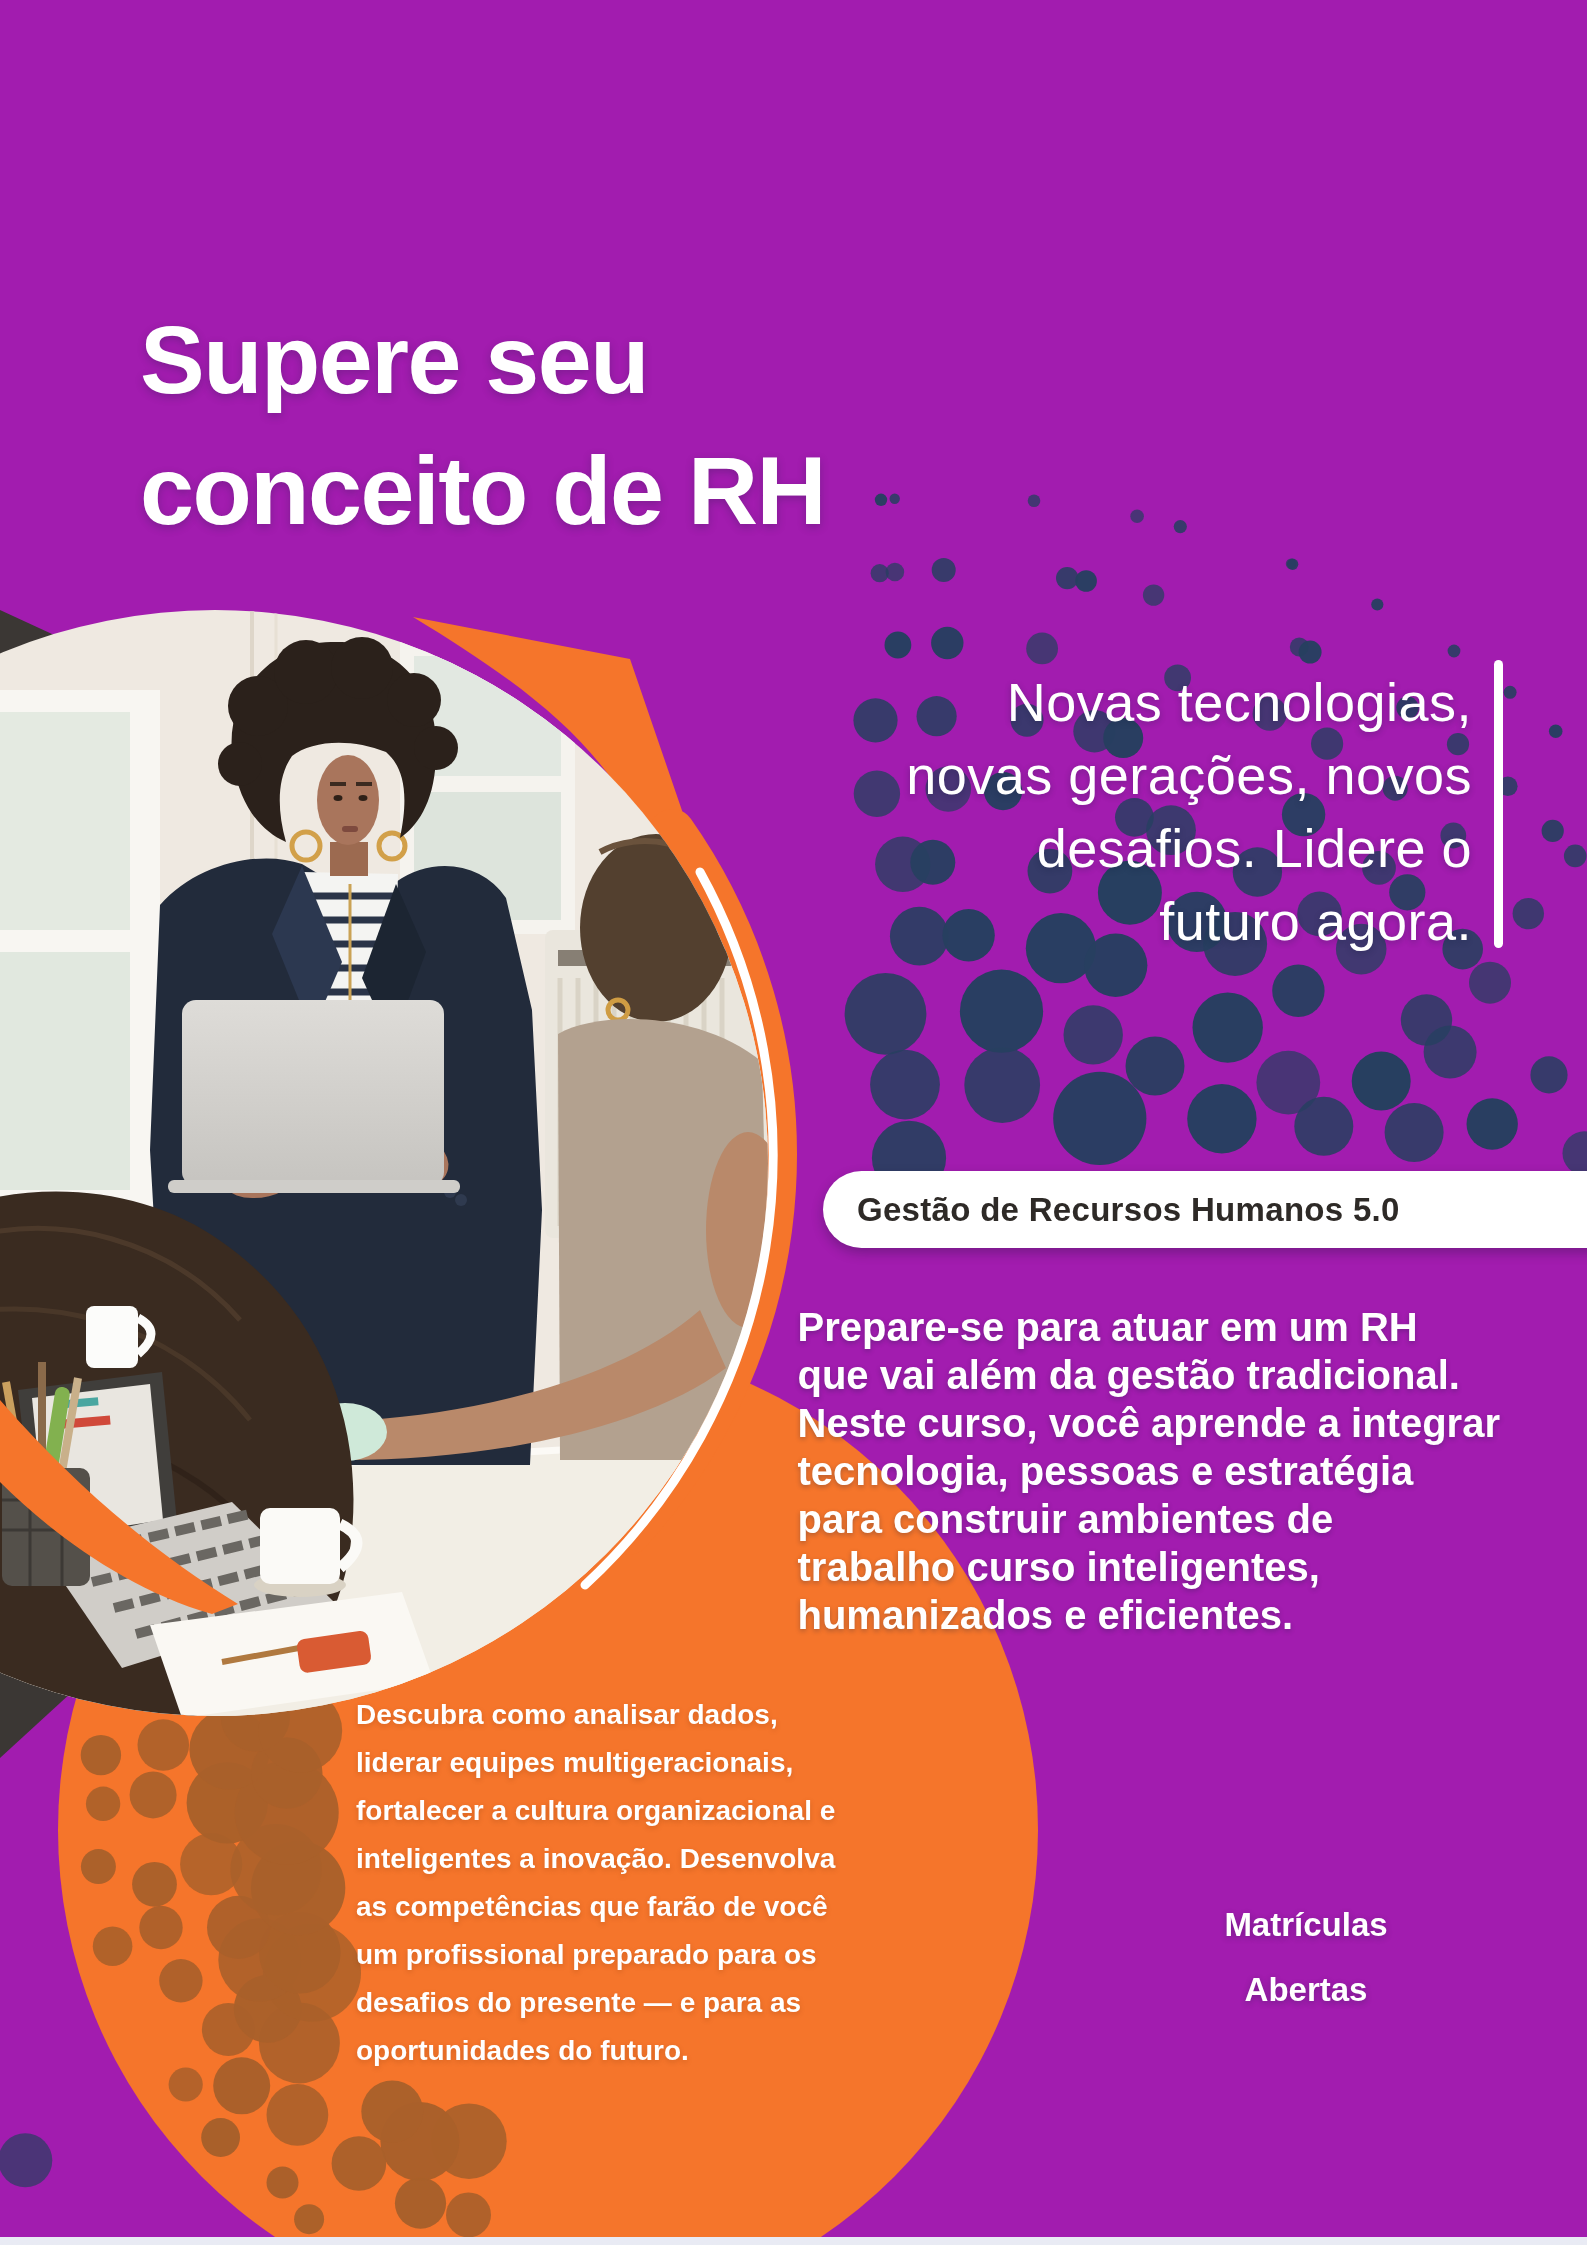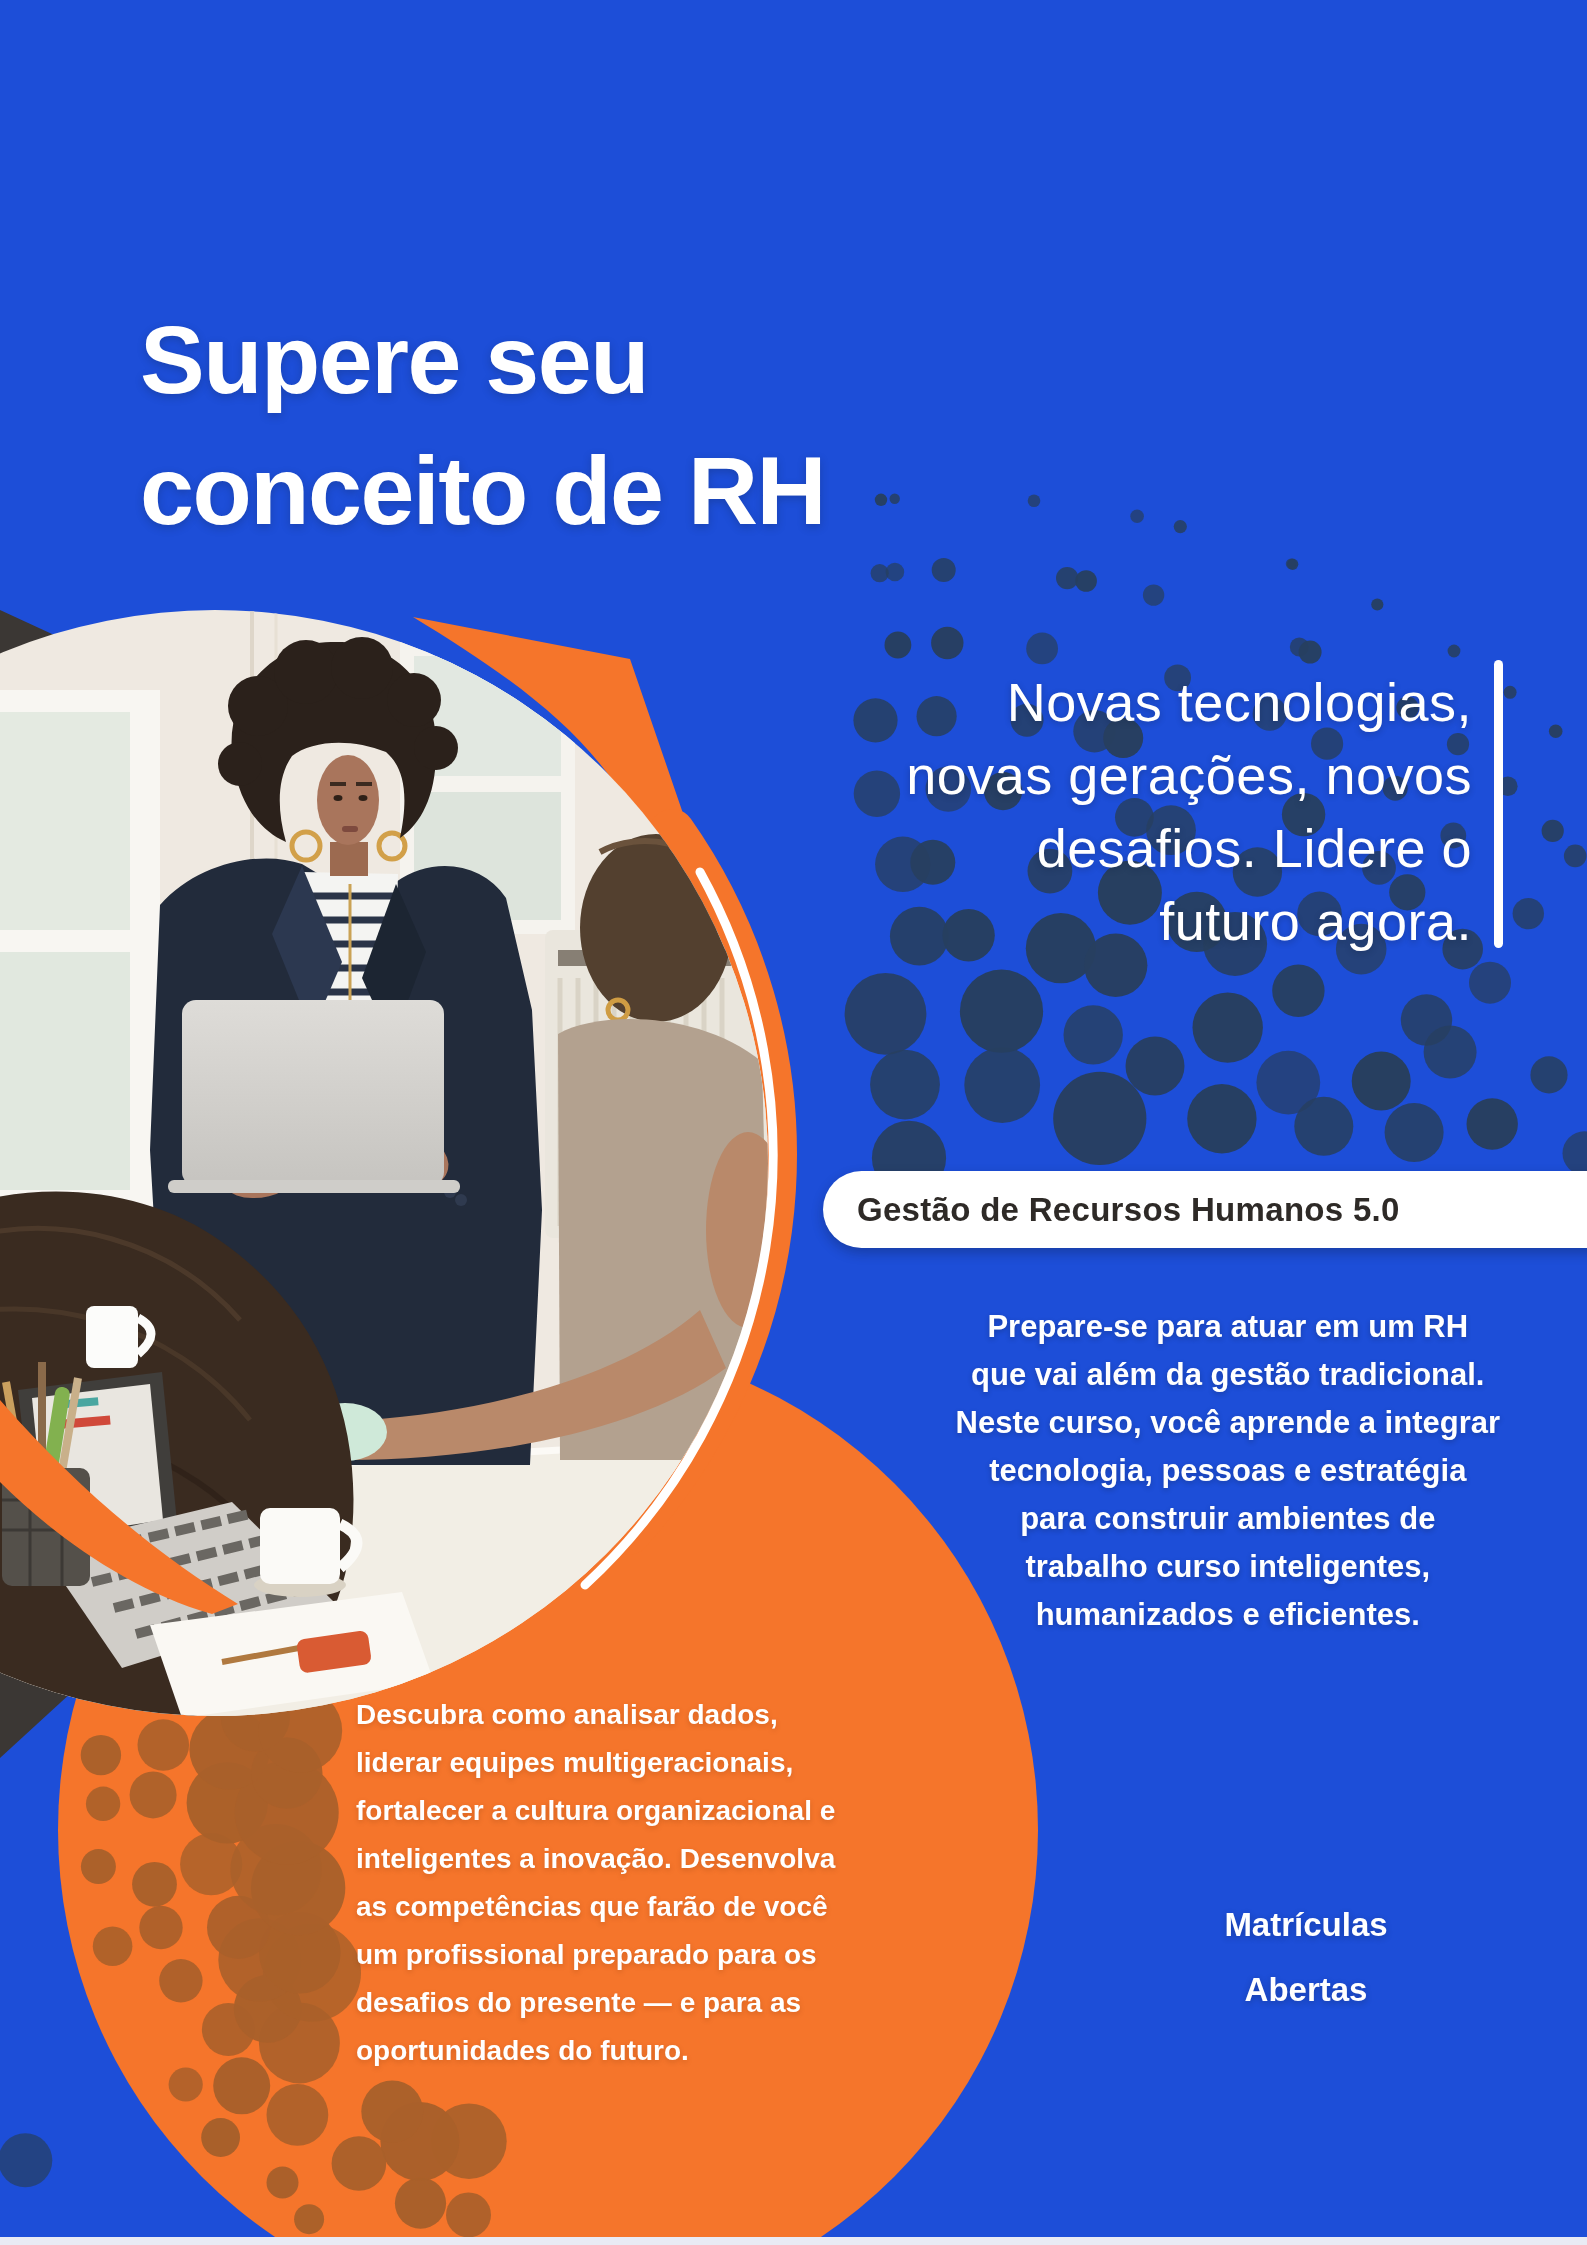--- a/index.html
+++ b/index.html
@@ -1,35 +1,35 @@
 <!DOCTYPE html>
 <html><head>
 <meta charset="utf-8">
 <style>
   html,body{margin:0;padding:0;background:#1d3350;}
-  .poster{position:relative;width:1587px;height:2245px;background:#1d4ed8;overflow:hidden;
+  .poster{position:relative;width:1587px;height:2245px;background:#a21caf;overflow:hidden;
           font-family:"Liberation Sans",sans-serif;color:#fff;}
   .abs{position:absolute;}
   svg{display:block;}
 
   .title{left:140px;top:294px;font-size:97px;line-height:131px;font-weight:700;
          letter-spacing:-1.5px;text-shadow:0 3px 8px rgba(15,30,55,.25);}
   .title span{display:block;}
 
   .quote{right:115px;top:666px;text-align:right;font-size:54px;font-weight:400;
          line-height:73px;letter-spacing:.5px;text-shadow:0 2px 6px rgba(15,30,55,.30);}
   .quote span{display:block;}
   .quote-bar{left:1494px;top:660px;width:9px;height:288px;background:#ffffff;border-radius:5px;}
 
   .badge{left:823px;top:1171px;width:790px;height:77px;background:#ffffff;
          border-radius:39px 0 0 39px;box-shadow:0 5px 12px rgba(10,20,40,.28);}
   .badge-label{display:block;padding-left:34px;line-height:77px;font-size:33px;font-weight:700;
          color:#2E2A27;letter-spacing:.3px;white-space:nowrap;}
 
-  .intro{right:87px;top:1303px;text-align:center;font-size:31px;font-weight:700;line-height:48px;
+  .intro{right:87px;top:1303px;text-align:left;font-size:40px;font-weight:700;line-height:48px;
          text-shadow:0 2px 5px rgba(15,30,55,.30);}
   .intro span{display:block;}
 
   .details{left:356px;top:1691px;font-size:28px;font-weight:700;line-height:48px;
            text-shadow:0 2px 5px rgba(120,50,10,.25);}
   .details span{display:block;}
 
   .enroll{left:1128px;top:1892px;width:356px;text-align:center;font-size:33px;font-weight:700;
           line-height:65px;text-shadow:0 2px 6px rgba(15,30,55,.30);}
   .enroll span{display:block;}

